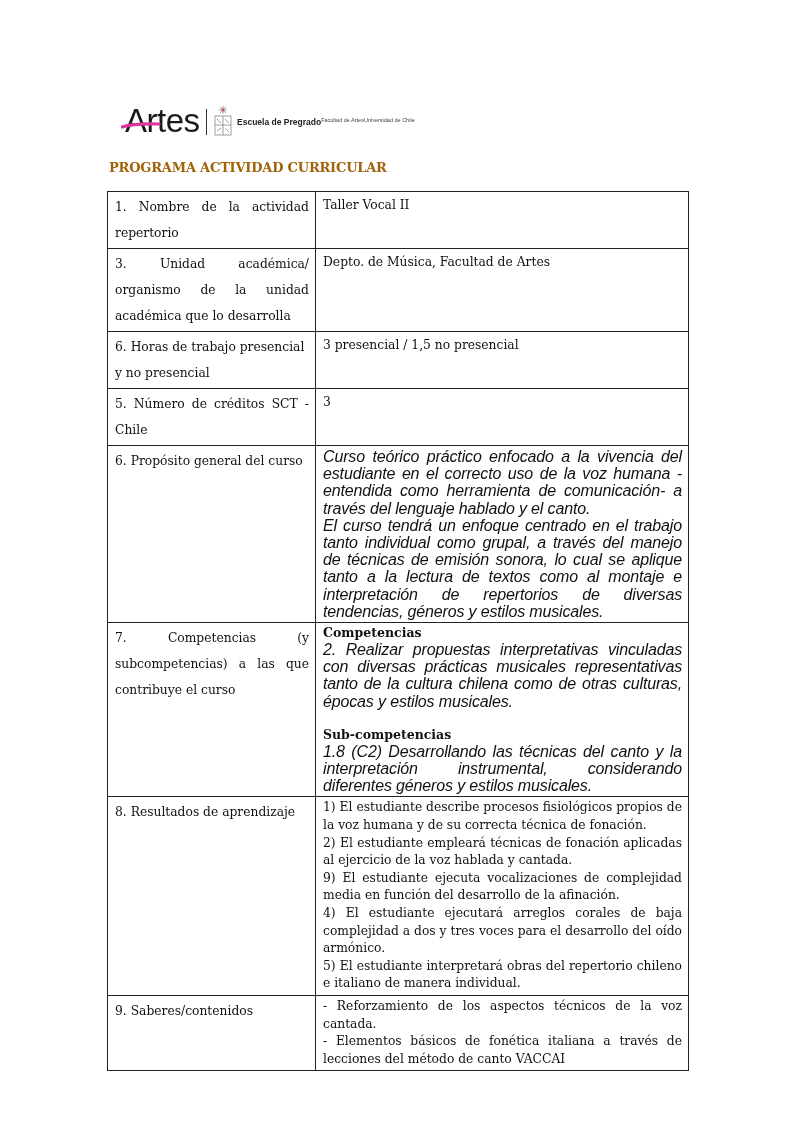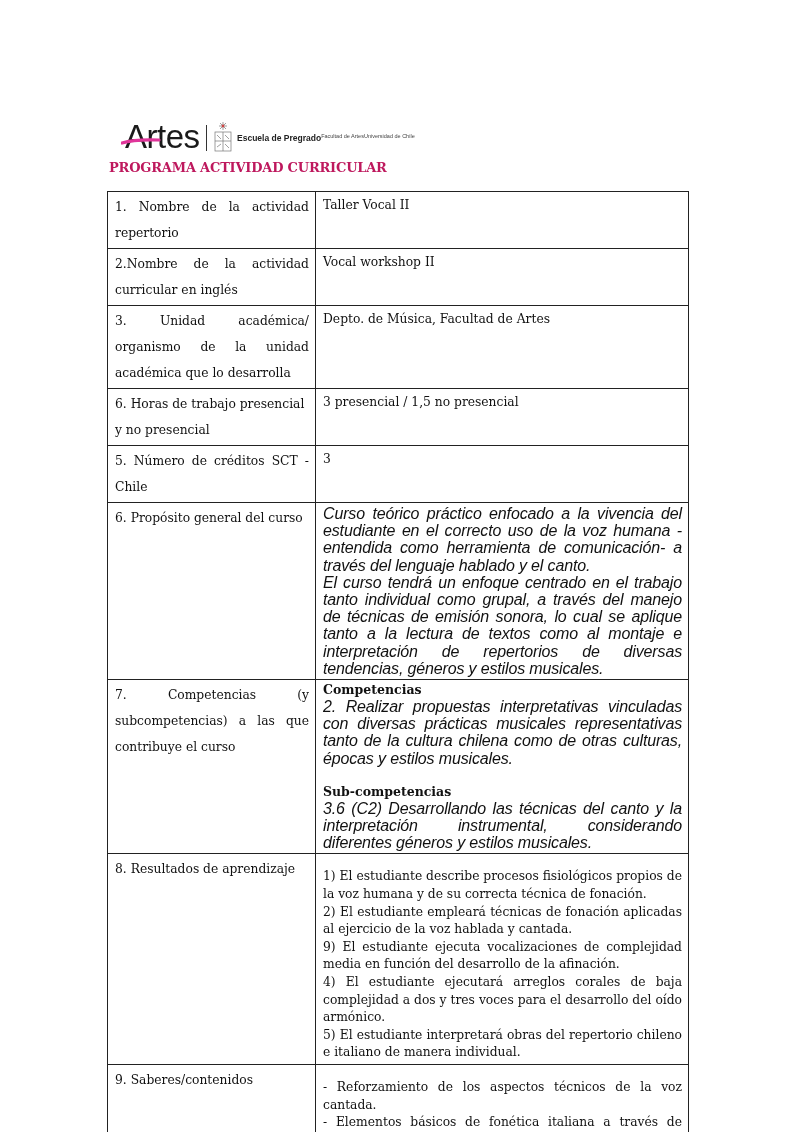--- a/index.html
+++ b/index.html
@@ -1,40 +1,40 @@
 <!DOCTYPE html>
 <html><head>
 <meta charset="utf-8">
 <style>
   html, body { margin:0; padding:0; background:#ffffff; }
   body { width:800px; height:1132px; position:relative; overflow:hidden; }
   .page { position:absolute; left:0; top:0; width:800px; height:1132px; background:#fff; }
 
   
-  .logo { position:absolute; left:125px; top:116px; height:40px; display:flex; align-items:center; }
+  .logo { position:absolute; left:125px; top:100px; height:40px; display:flex; align-items:center; }
   .logo-artes { position:relative; font-family:"Liberation Sans", sans-serif; font-size:33px; font-weight:400; color:#1a1a1a; letter-spacing:-0.5px; line-height:1; }
   .logo-swoosh { position:absolute; left:-4px; top:18px; width:40px; height:7px; }
   .logo-divider { width:1.5px; height:26px; background:#333; margin:4px 6px 0 6px; }
   .logo-crest { width:20px; height:32px; margin-right:4px; margin-top:2px; }
   .logo-text { display:flex; flex-direction:row; margin-top:4px; font-family:"Liberation Sans", sans-serif; line-height:1.05; }
   .logo-title { font-size:8.5px; font-weight:700; color:#222; }
   .logo-sub { font-size:5.5px; color:#444; }
 
-  .doc-title { position:absolute; left:109px; top:160px; font-family:"DejaVu Serif", "Liberation Serif", serif; font-weight:700; font-size:13px; letter-spacing:-0.2px; color:#be185d; }
+  .doc-title { position:absolute; left:109px; top:160px; font-family:"DejaVu Serif", "Liberation Serif", serif; font-weight:700; font-size:13px; letter-spacing:-0.2px; color:#a16207; }
 
   table.prog { position:absolute; left:107px; top:191px; width:582px; border-collapse:collapse; font-family:"DejaVu Serif", "Liberation Serif", serif; font-size:12.3px; color:#111; table-layout:fixed; }
   table.prog td { border:1.3px solid #222; vertical-align:top; padding:2px 6px 2px 7px; }
   td.lbl { width:194px; line-height:26px; text-align:justify; text-align-last:left; }
   td.val { line-height:17px; }
   td.val .plain { line-height:22px; display:block; padding-top:0px; }
   .ital { font-family:"Liberation Sans", sans-serif; font-style:italic; font-size:16px; line-height:17.2px; text-align:justify; letter-spacing:-0.15px; }
   .ital p { margin:0; }
   .subhead { font-family:"DejaVu Serif", "Liberation Serif", serif; font-weight:700; font-size:12.5px; line-height:16px; }
   .gap { height:17px; }
-  .serif-just { text-align:justify; line-height:17.6px; font-size:12.3px;margin-top:12px; }
+  .serif-just { text-align:justify; line-height:17.6px; font-size:12.3px; }
   .serif-just p { margin:0; }
 
   .r1 td { height:48px; }
   .r2 td { height:50px; }
   .r3 td { height:74px; }
   .r4 td { height:49px; }
   .r5 td { height:48px; }
   .r6 td { height:134px; }
   .r7 td { height:147px; }
   .r8 td { height:189px; }
@@ -83,34 +83,20 @@
               <span>de</span>
               <span>la</span>
               <span>actividad</span>
             </span>
             <span class="lbl-line"><span>repertorio</span></span>
           </td>
           <td class="val">
             <span class="plain">Taller Vocal II</span>
           </td>
         </tr>
-        <tr class="r2">
-          <td class="lbl">
-            <span class="lbl-line spread">
-              <span>2.Nombre</span>
-              <span>de</span>
-              <span>la</span>
-              <span>actividad</span>
-            </span>
-            <span class="lbl-line"><span>curricular en inglés</span></span>
-          </td>
-          <td class="val">
-            <span class="plain">Vocal workshop II</span>
-          </td>
-        </tr>
         <tr class="r3">
           <td class="lbl">
             <span class="lbl-line spread">
               <span>3.</span>
               <span>Unidad</span>
               <span>académica/</span>
             </span>
             <span class="lbl-line spread">
               <span>organismo</span>
               <span>de</span>
@@ -172,21 +158,21 @@
               <span>las</span>
               <span>que</span>
             </span>
             <span class="lbl-line"><span>contribuye el curso</span></span>
           </td>
           <td class="val">
             <div class="subhead">Competencias</div>
             <div class="ital">2. Realizar propuestas interpretativas vinculadas con diversas prácticas musicales representativas tanto de la cultura chilena como de otras culturas, épocas y estilos musicales.</div>
             <div class="gap"></div>
             <div class="subhead">Sub-competencias</div>
-            <div class="ital">3.6 (C2) Desarrollando las técnicas del canto y la interpretación instrumental, considerando diferentes géneros y estilos musicales.</div>
+            <div class="ital">1.8 (C2) Desarrollando las técnicas del canto y la interpretación instrumental, considerando diferentes géneros y estilos musicales.</div>
           </td>
         </tr>
         <tr class="r8">
           <td class="lbl">
             <span class="lbl-line"><span>8. Resultados de aprendizaje</span></span>
           </td>
           <td class="val">
             <div class="serif-just">
               <p>1) El estudiante describe procesos fisiológicos propios de la voz humana y de su correcta técnica de fonación.</p>
               <p>2) El estudiante empleará técnicas de fonación aplicadas al ejercicio de la voz hablada y  cantada.</p>

